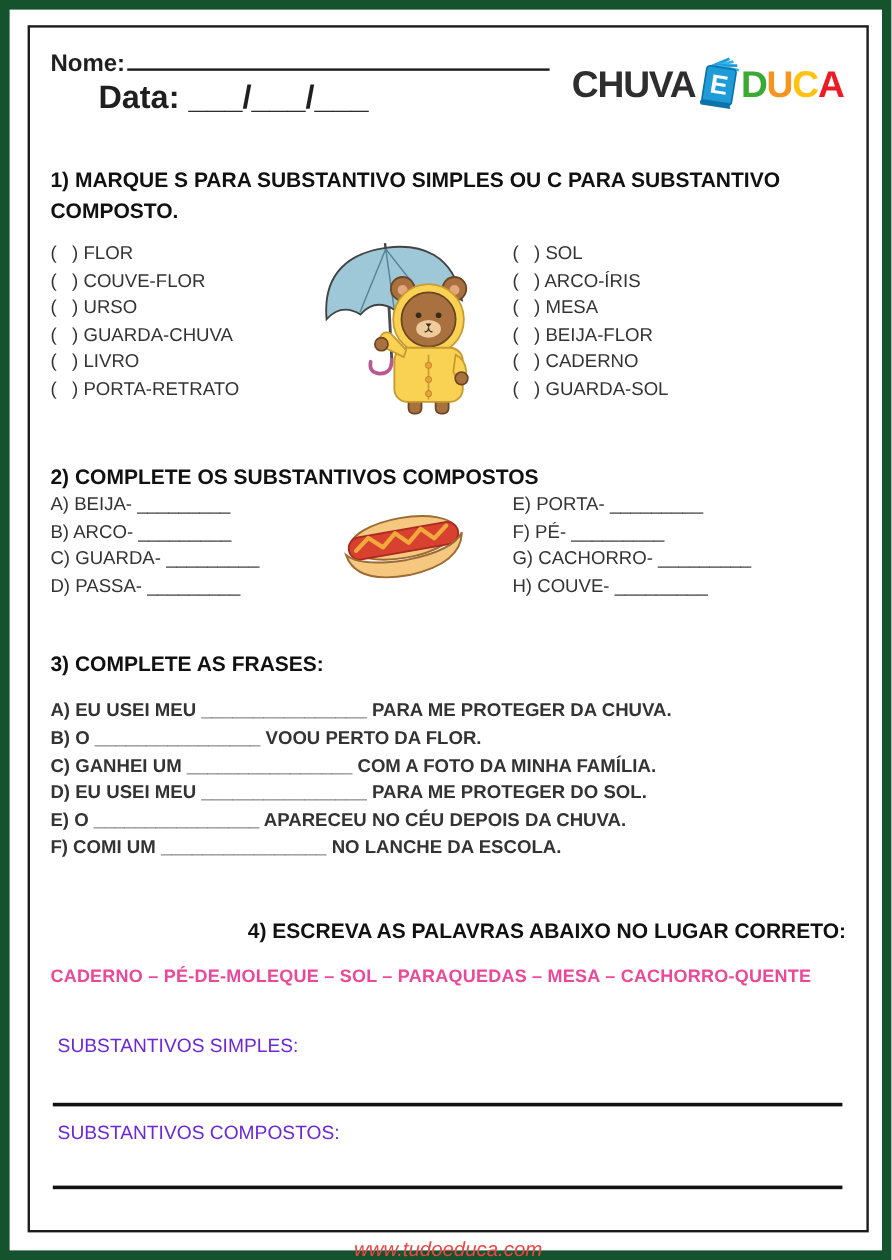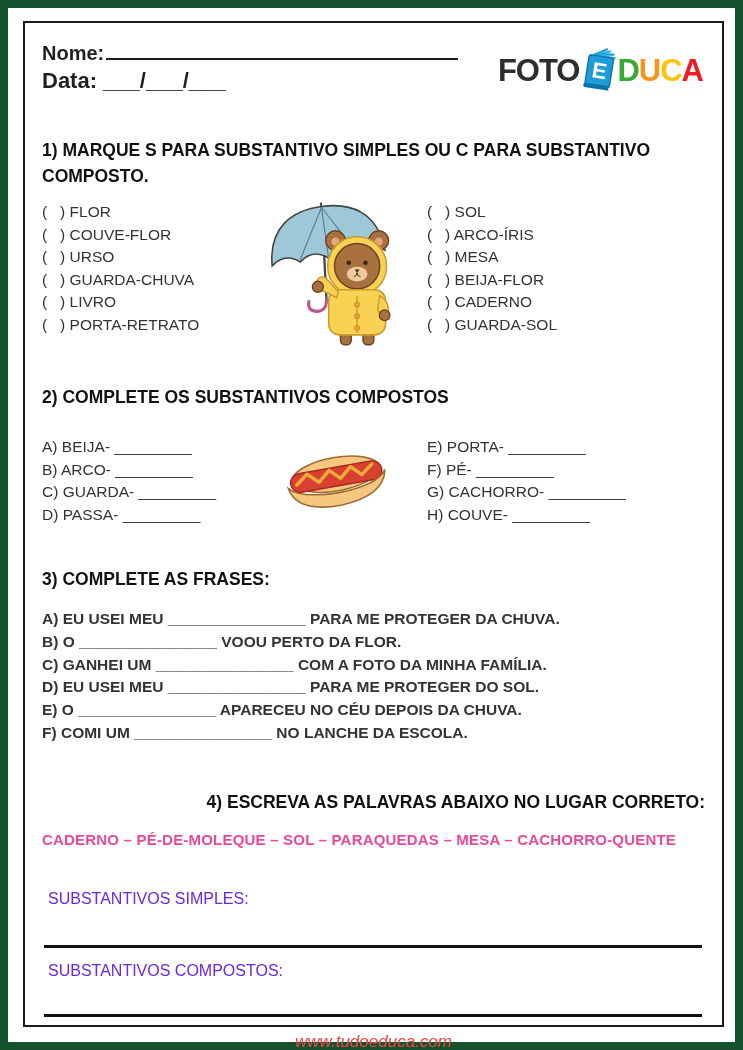--- a/index.html
+++ b/index.html
@@ -23,34 +23,34 @@
     border:2px solid #1c1c1c;
     background:#ffffff;
     padding:12px 17px 0 17px;
     overflow:hidden;
   }
   
   .header { display:flex; justify-content:space-between; align-items:flex-start; margin-top:4px; }
   .header-left { flex:1; }
   .name-row { display:flex; align-items:baseline; font-size:20px; font-weight:bold; line-height:28px; }
   .name-line { width:352px; border-bottom:2px solid #1c1c1c; height:20px; margin-left:2px; }
-  .data-row { font-size:22px; font-weight:bold; line-height:28px; white-space:pre; }
+  .data-row { font-size:27px; font-weight:bold; line-height:28px; white-space:pre;margin-left:40px; }
   .logo { display:flex; align-items:center; margin-top:6px; margin-right:2px; }
   .logo-text { font-size:31px; font-weight:800; letter-spacing:-1px; color:#2e2e2e; line-height:1; }
   .logo-book { width:44px; height:50px; margin:0 -4px 0 -2px; position:relative; top:-2px; }
   .logo-colored span { font-size:31px; font-weight:800; letter-spacing:-1px; line-height:1; }
   
   .sec-title { font-size:17.5px; font-weight:bold; color:#111; line-height:26px; }
   .sec1-title { margin-top:42px; }
   .cols { display:grid; grid-template-columns:205px 180px 1fr; }
   .sec1-cols { margin-top:12px; min-height:148px; }
   .item { font-size:15.5px; color:#333; line-height:22.5px; white-space:pre; }
   .illu-cell { display:flex; justify-content:center; align-items:flex-start; }
   .sec2-title { margin-top:33px; }
-  .sec2-cols { margin-top:26px; }
+  .sec2-cols { }
   .sec2-cols .illu-cell { align-items:center; }
   .sec3-title { margin-top:40px; }
   .sentences { margin-top:16px;font-weight:bold; }
   .sentence { font-size:15.5px; color:#333; line-height:22.8px; white-space:pre; }
   .sec4-title { margin-top:44px;text-align:right; }
   .word-bank { margin-top:14px; font-size:15px; font-weight:bold; color:#ec4899; line-height:22px; letter-spacing:0.2px; }
   .answer-label { margin-top:38px; margin-left:6px; font-size:16px; color:#6d28d9; line-height:20px; }
   .answer-line { margin-top:36px; margin-left:2px; width:658px; border-bottom:3px solid #111; }
   .answer-label2 { margin-top:13px; }
   .answer-line2 { margin-top:33px; }
@@ -68,21 +68,21 @@
 
     <div class="header">
       <div class="header-left">
         <div class="name-row">
           <span>Nome:</span>
           <span class="name-line"></span>
         </div>
         <div class="data-row">Data: ___/___/___</div>
       </div>
       <div class="logo">
-        <span class="logo-text">FOTO</span>
+        <span class="logo-text">CHUVA</span>
         <svg class="logo-book" viewBox="0 0 48 52">
           <g transform="rotate(9 24 28)">
             <path d="M14,14 L30,4" stroke="#1e9cd7" stroke-width="2.5" fill="none"></path>
             <path d="M16,13 L34,6" stroke="#2fb3ea" stroke-width="2.5" fill="none"></path>
             <path d="M18,12 L38,9" stroke="#1e9cd7" stroke-width="2.5" fill="none"></path>
             <path d="M20,12 L40,13" stroke="#2fb3ea" stroke-width="2.5" fill="none"></path>
             <rect x="11" y="13" width="27" height="33" rx="3" fill="#1e9cd7" stroke="#0c72a8" stroke-width="1.5"></rect>
             <path d="M11,44 q-3,3 0,5 l27,0 q-2,-3 0,-5 z" fill="#0c72a8"></path>
             <text x="24.5" y="37" text-anchor="middle" font-family="Liberation Sans, sans-serif" font-size="24" font-weight="bold" fill="#ffffff">E</text>
           </g>

